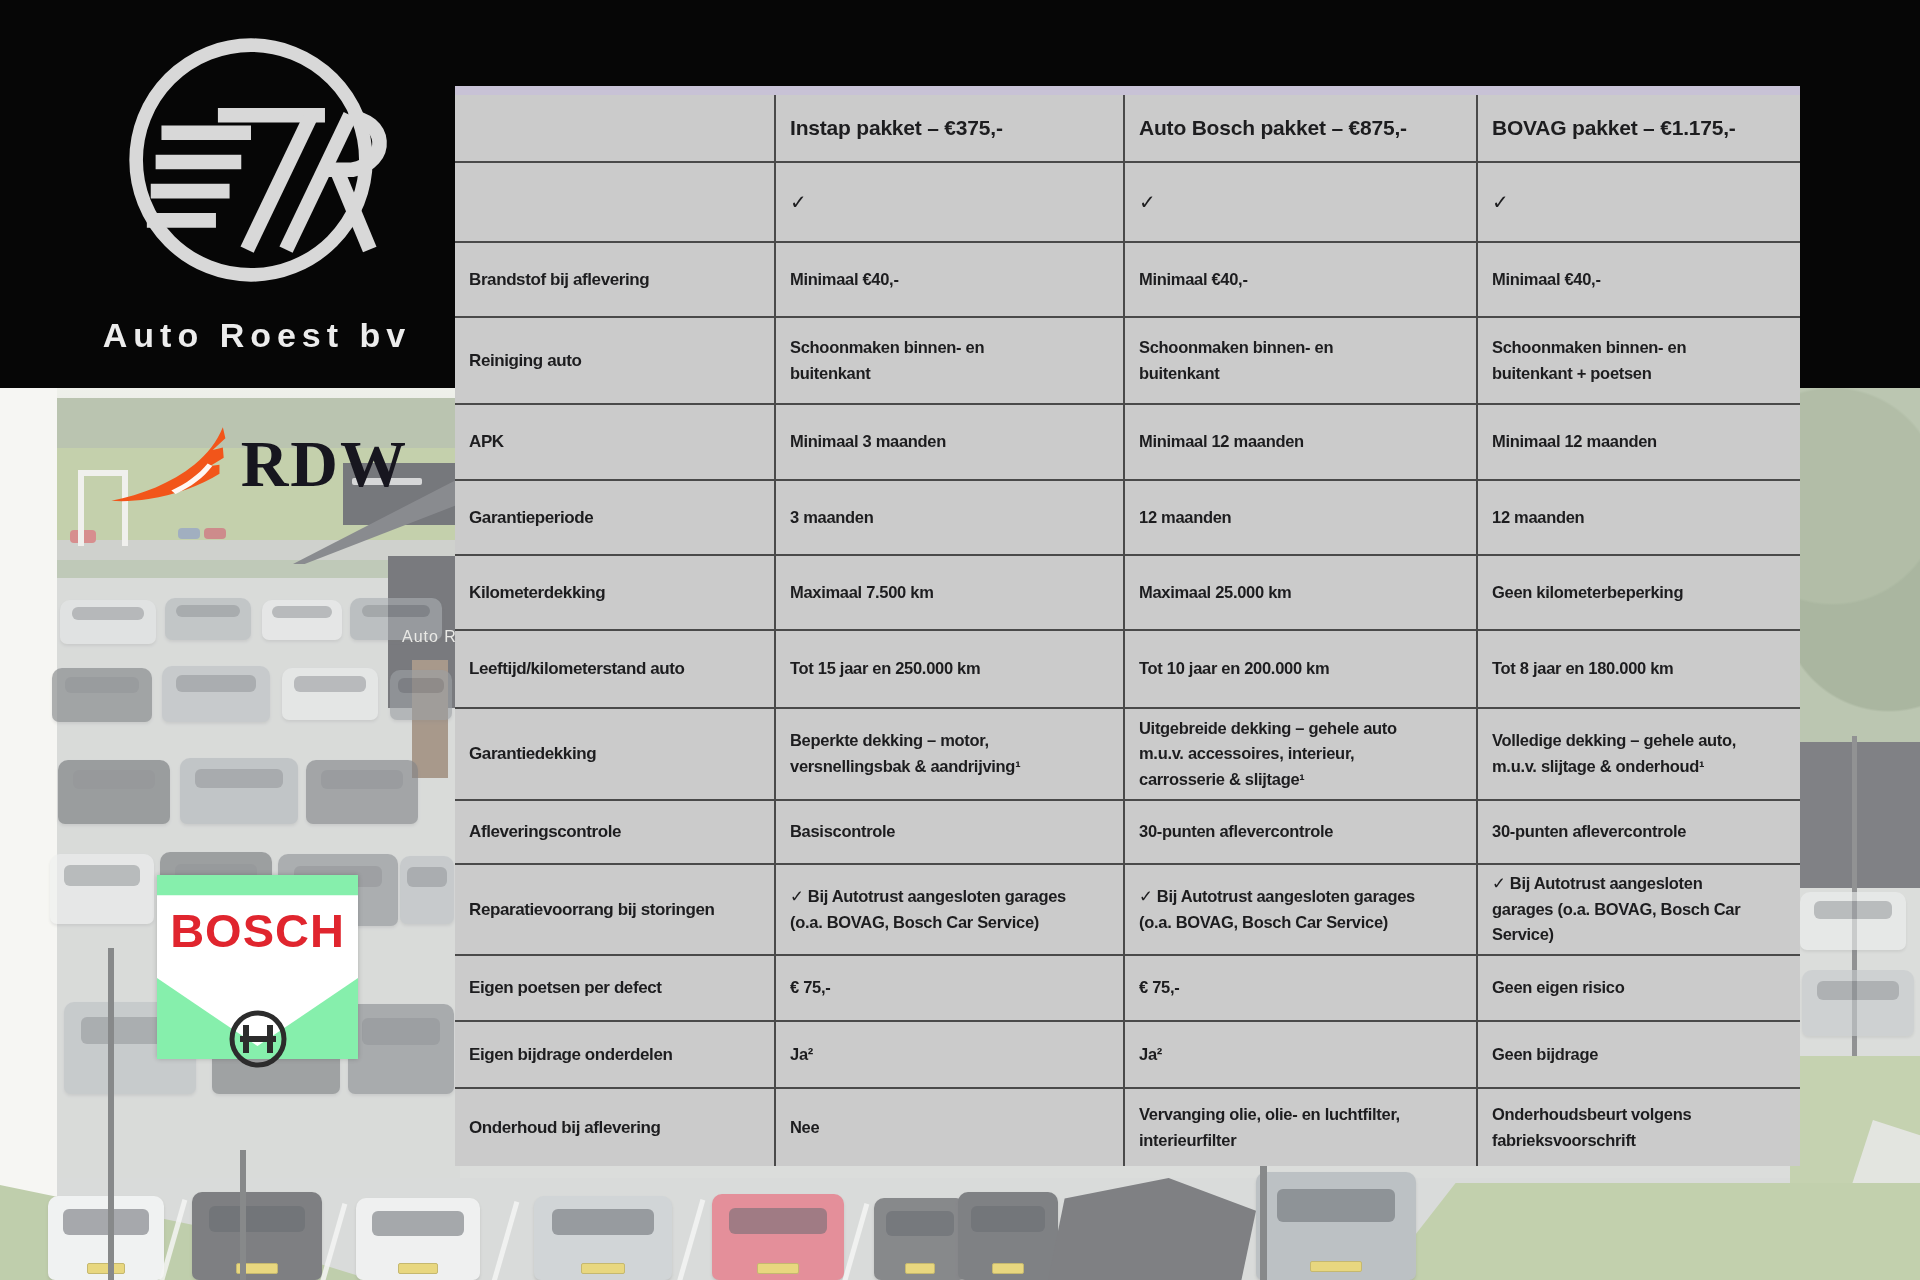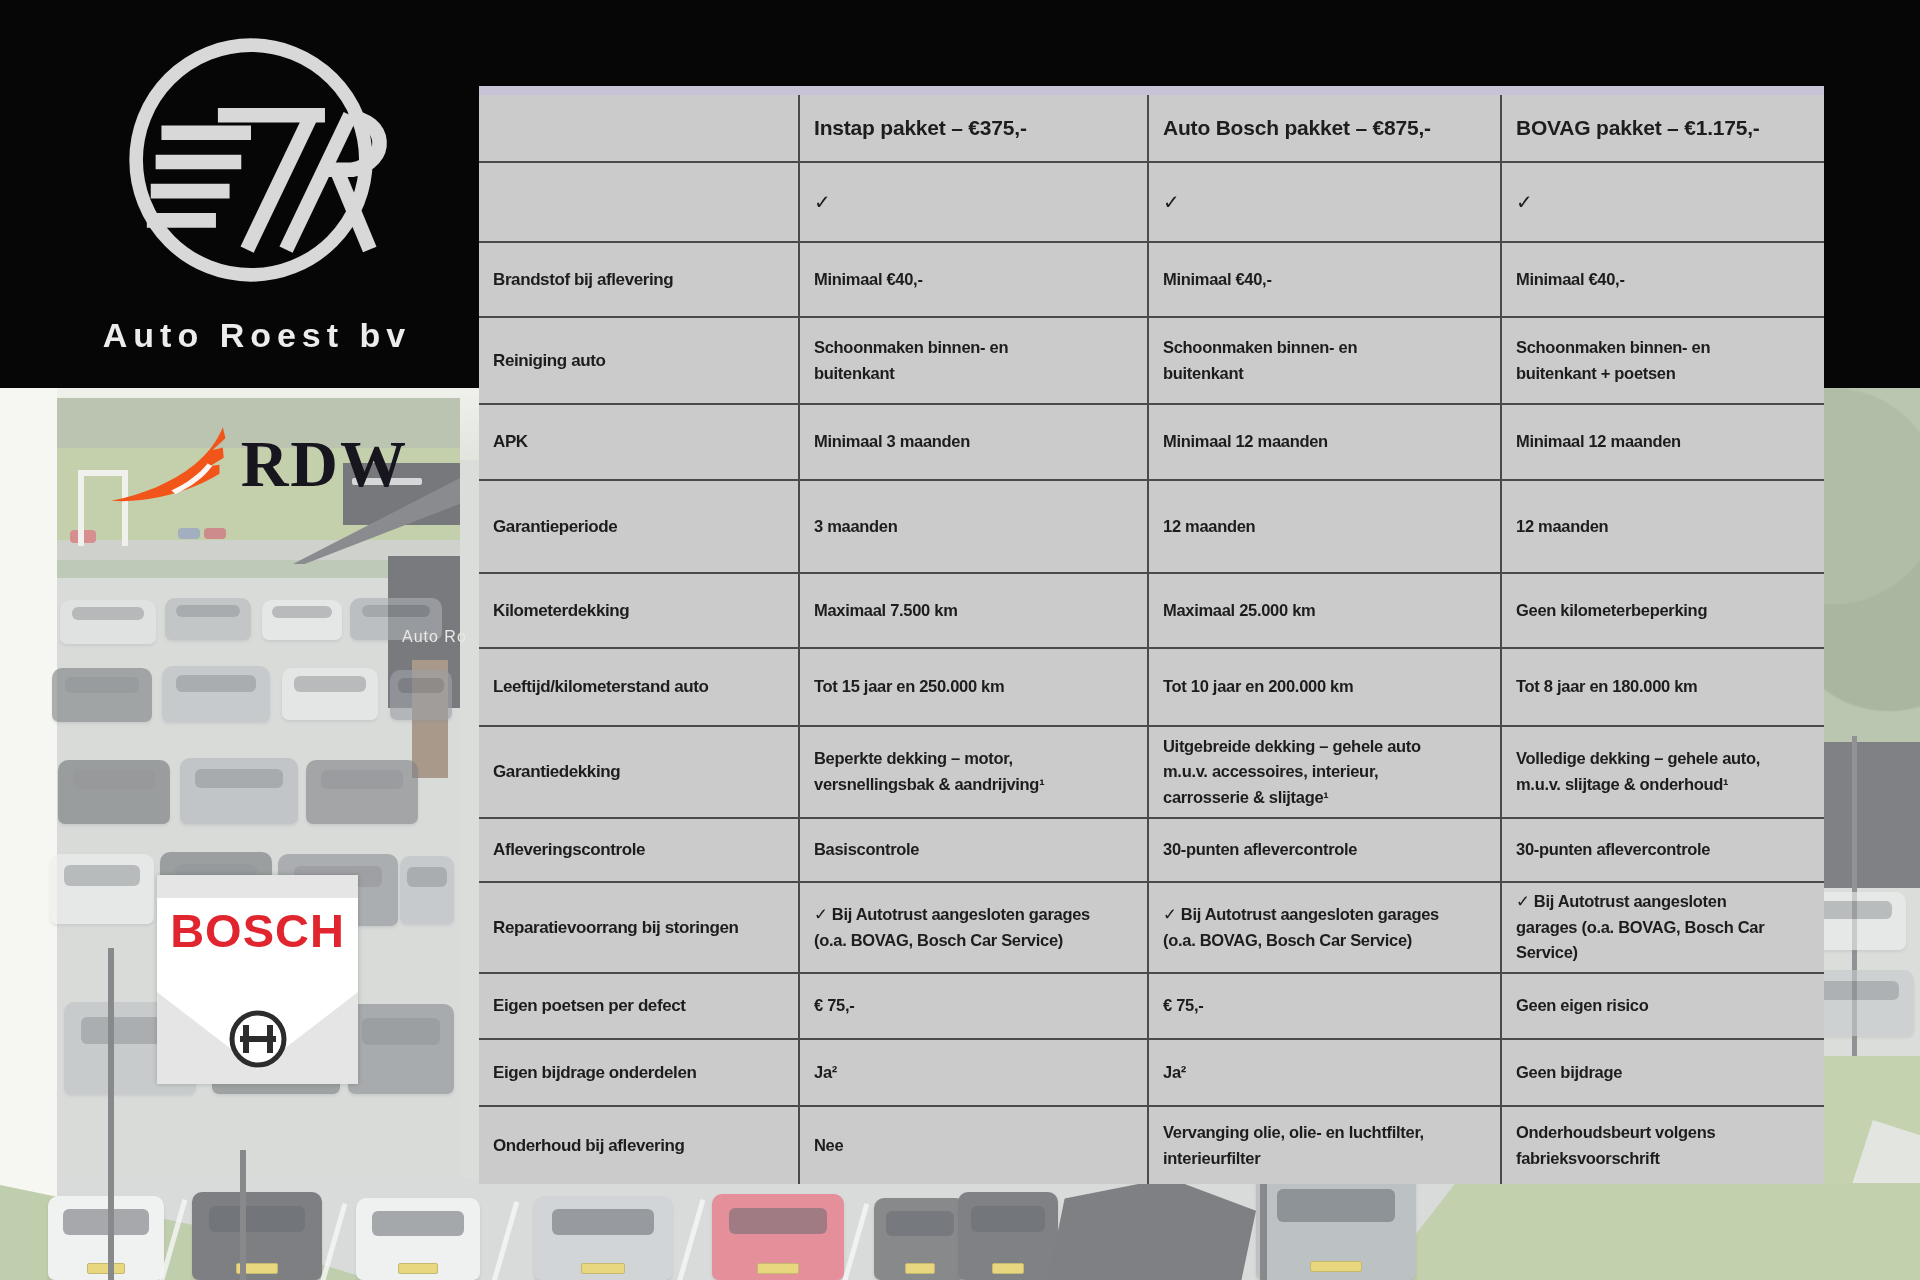--- a/index.html
+++ b/index.html
@@ -29,37 +29,37 @@
 
   
   #rdw-logo{position:absolute;left:108px;top:412px;width:300px;height:104px;display:flex;align-items:center;z-index:6;}
   #rdw-text{font-family:"Liberation Serif","DejaVu Serif",serif;font-weight:bold;
             font-size:66px;color:#17161f;letter-spacing:2px;margin-left:6px;line-height:1;}
   #bovag-logo{position:absolute;left:172px;top:562px;width:167px;height:255px;background:#fff;
               padding:9px;z-index:6;box-shadow:0 0 6px rgba(0,0,0,.25);}
   #bovag-emblem{width:149px;height:158px;background:#101010;position:relative;overflow:hidden;}
   #bovag-band{width:149px;height:79px;background:#f4c70b;display:flex;align-items:center;justify-content:center;}
   #bovag-text{font-size:52px;font-weight:bold;color:#141414;transform:scale(.62,1.18);letter-spacing:-1px;}
-  #bosch-logo{position:absolute;left:157px;top:875px;width:201px;height:209px;background:#e5e5e5;z-index:6;
+  #bosch-logo{position:absolute;left:157px;top:875px;width:201px;height:184px;background:#86efac;z-index:6;
               box-shadow:0 0 5px rgba(0,0,0,.2);}
   #bosch-shield{position:absolute;inset:0;background:#fff;
                 clip-path:polygon(0% 11%,100% 11%,100% 56%,50% 93%,0% 56%);}
   #bosch-line1{position:absolute;top:28px;width:100%;text-align:center;
                color:#e0252e;font-size:47px;font-weight:bold;letter-spacing:1px;}
   #bosch-line2{position:absolute;top:80px;width:100%;text-align:center;
                color:#1d5c6b;font-size:46px;font-weight:bold;letter-spacing:1px;}
   #bosch-armature{position:absolute;left:50%;top:133px;transform:translateX(-50%);}
 
   
   #building-sign{position:absolute;left:402px;top:628px;color:#e9e9e6;font-size:16px;
                  letter-spacing:1px;white-space:nowrap;z-index:2;}
 
   
   #table-wrap{position:absolute;left:455px;top:86px;width:1345px;z-index:8;
-              border-top:9px solid #c8c2d6;margin-left:24px;}
+              border-top:9px solid #c8c2d6;}
   table{border-collapse:collapse;border-style:hidden;table-layout:fixed;width:1345px;}
   td,th{background:#cbcbcb;border:2px solid #4a4a4a;vertical-align:middle;
         padding:6px 8px 6px 14px;color:#1d1d1f;text-align:left;}
   th.colhead{font-size:21px;font-weight:bold;letter-spacing:-0.2px;white-space:nowrap;overflow:hidden;}
   th.rowlabel{font-size:17px;font-weight:bold;letter-spacing:-0.4px;white-space:nowrap;overflow:hidden;}
   td.cell{font-size:16.5px;font-weight:bold;letter-spacing:-0.3px;line-height:1.55;white-space:pre-line;}
   tr.check-row td{font-size:20px;font-weight:400;}
 </style>
 </head>
 <body>
@@ -276,21 +276,21 @@
 buitenkant</td>
             <td class="cell">Schoonmaken binnen- en
 buitenkant + poetsen</td>
           </tr>
           <tr style="height: 76px;">
             <th class="rowlabel">APK</th>
             <td class="cell">Minimaal 3 maanden</td>
             <td class="cell">Minimaal 12 maanden</td>
             <td class="cell">Minimaal 12 maanden</td>
           </tr>
-          <tr style="height: 93px;">
+          <tr style="height: 75px;">
             <th class="rowlabel">Garantieperiode</th>
             <td class="cell">3 maanden</td>
             <td class="cell">12 maanden</td>
             <td class="cell">12 maanden</td>
           </tr>
           <tr style="height: 75px;">
             <th class="rowlabel">Kilometerdekking</th>
             <td class="cell">Maximaal 7.500 km</td>
             <td class="cell">Maximaal 25.000 km</td>
             <td class="cell">Geen kilometerbeperking</td>

